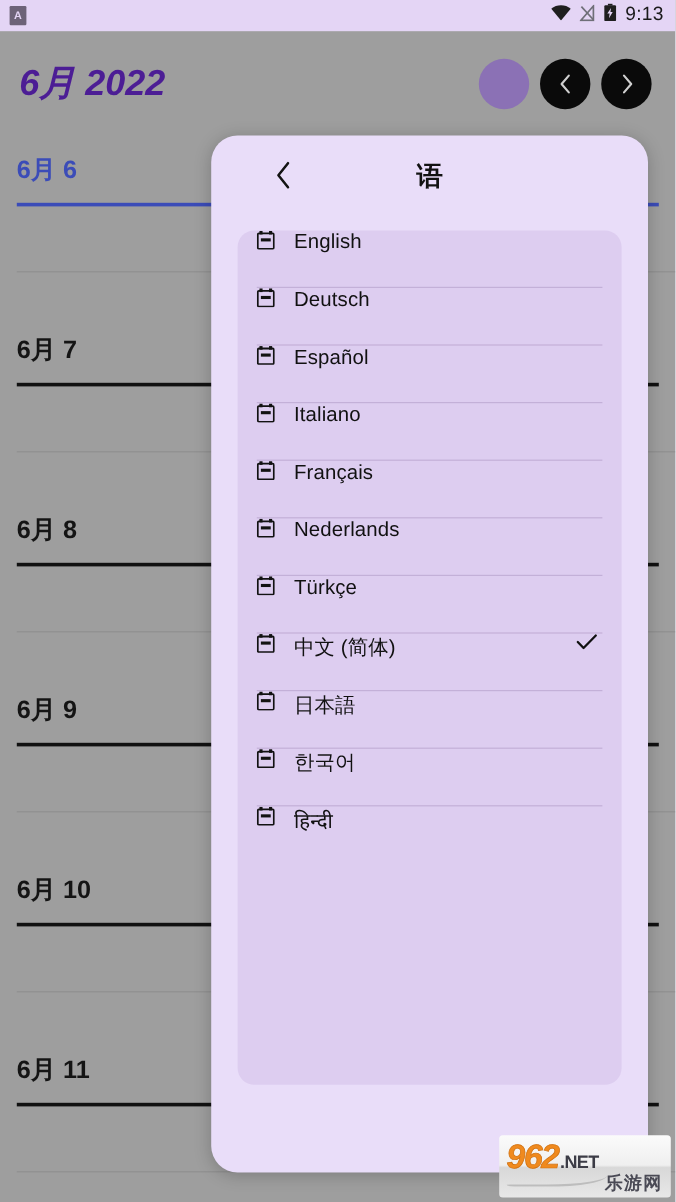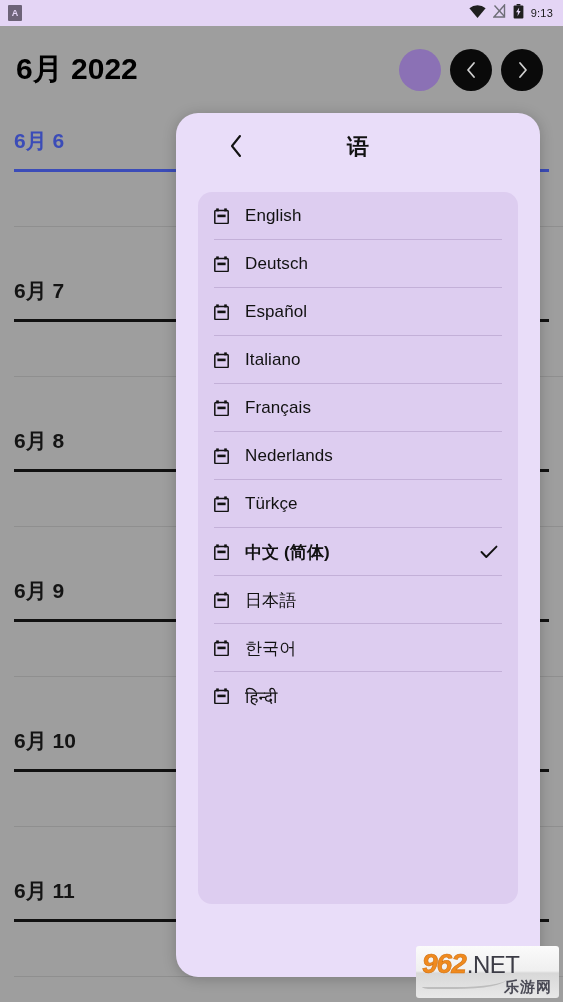--- a/index.html
+++ b/index.html
@@ -43,41 +43,42 @@
     border-radius: 1px;
     display: flex;
     align-items: center;
     justify-content: center;
     color: #e4d5f5;
     font-size: 9px;
     font-weight: bold;
     line-height: 1;
   }
   .status-time {
-    font-size: 11px;
+    font-size: 16px;
     color: #1a1a1a;
     font-weight: 400;
     letter-spacing: 0.2px;
   }
 
   
   #app-header {
     position: absolute;
     top: 26px; left: 0;
     width: 563px;
     height: 87px;
     display: flex;
     align-items: center;
     padding: 0 20px 0 16px;
   }
   #page-title {
     font-size: 30px;
     font-weight: bold;
-    color: #000000;
+    color: #4c1d95;
     letter-spacing: 0px;
+    font-style: italic;
   }
   #header-actions {
     margin-left: auto;
     display: flex;
     align-items: center;
     gap: 9px;
   }
   #avatar {
     width: 42px; height: 42px;
     border-radius: 50%;
@@ -173,37 +174,37 @@
     width: 320px;
     height: 712px;
     background: #ddcdf0;
     border-radius: 14px;
     overflow: hidden;
   }
   .lang-item {
     position: relative;
     height: 48px;
     display: flex;
-    align-items: center;
+    align-items: flex-start;
     padding: 0 20px 0 16px;
     cursor: pointer;
   }
   .lang-item .cal-icon {
     width: 15px;
     height: 16px;
     flex: 0 0 auto;
     margin-right: 16px;
   }
   .lang-item .cal-icon svg { display: block; }
   .lang-label {
     font-size: 17px;
     color: #111111;
     letter-spacing: 0.1px;
   }
-  .lang-item.selected .lang-label { font-weight: bold; }
+  .lang-item.selected .lang-label { font-weight: normal; }
   .check-mark {
     margin-left: auto;
     display: flex;
     align-items: center;
   }
   .lang-divider {
     position: absolute;
     left: 16px;
     right: 16px;
     bottom: 0;
@@ -232,22 +233,22 @@
   #wm-962 {
     font-size: 28px;
     font-weight: bold;
     font-style: italic;
     color: #f08a1e;
     letter-spacing: -1px;
     line-height: 1;
     -webkit-text-stroke: 0.6px #cf7010;
   }
   #wm-net {
-    font-size: 24px;
-    font-weight: normal;
+    font-size: 15px;
+    font-weight: bold;
     color: #3c3c46;
     letter-spacing: -0.5px;
     line-height: 1;
     margin-left: 1px;
   }
   #wm-row2 {
     position: absolute;
     right: 7px; bottom: 4px;
     font-size: 15px;
     font-weight: bold;

